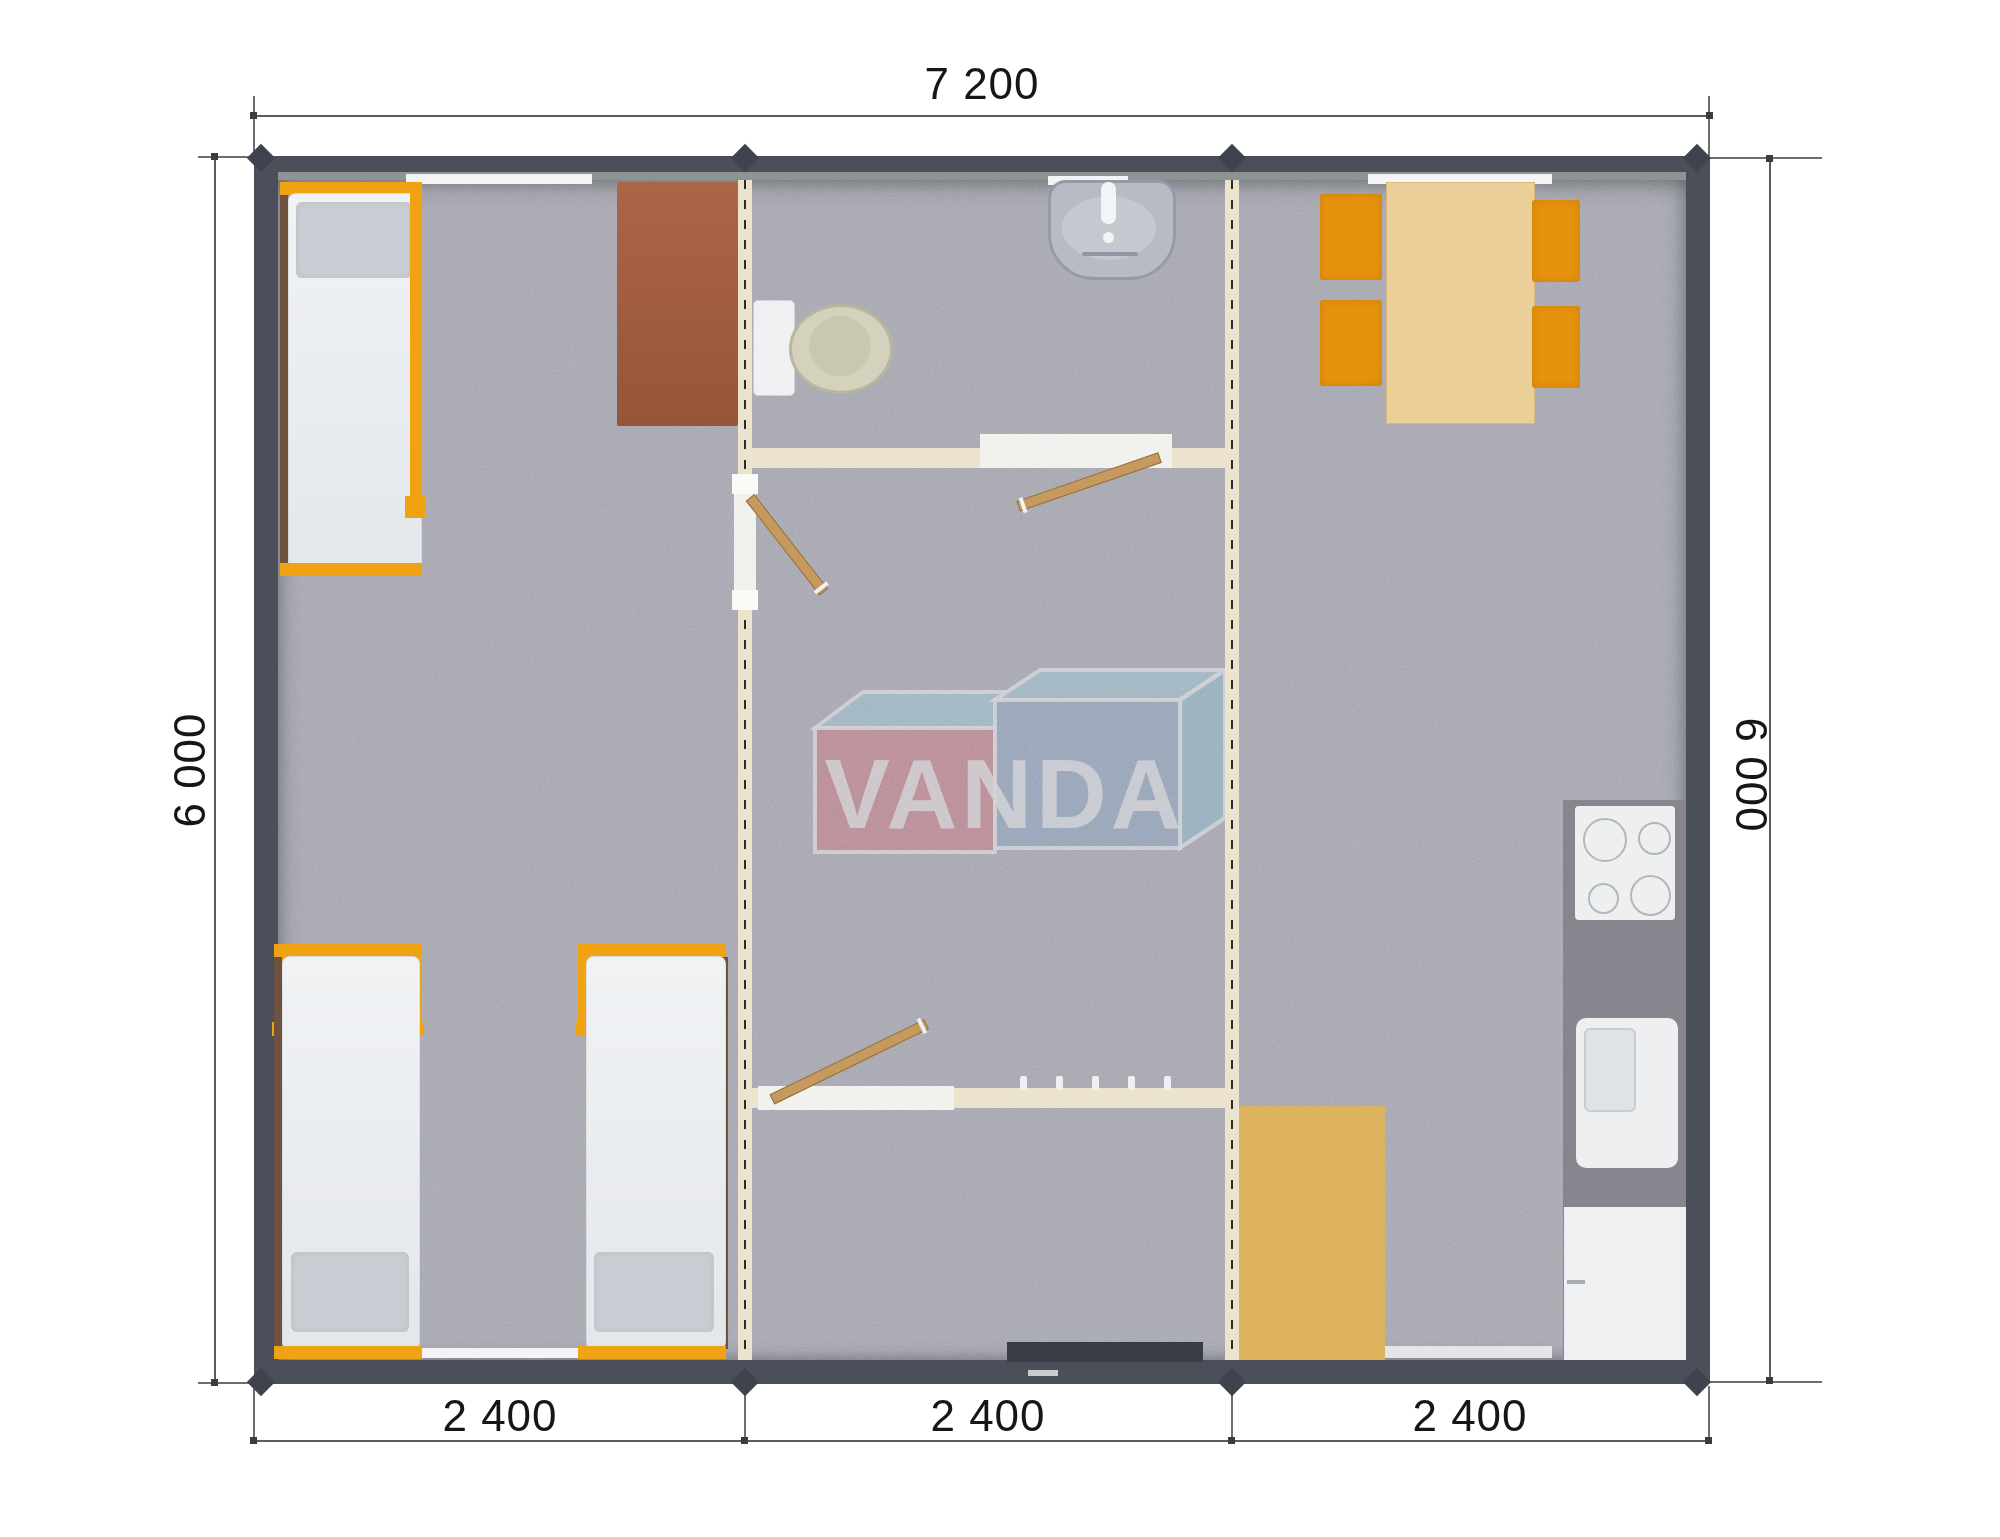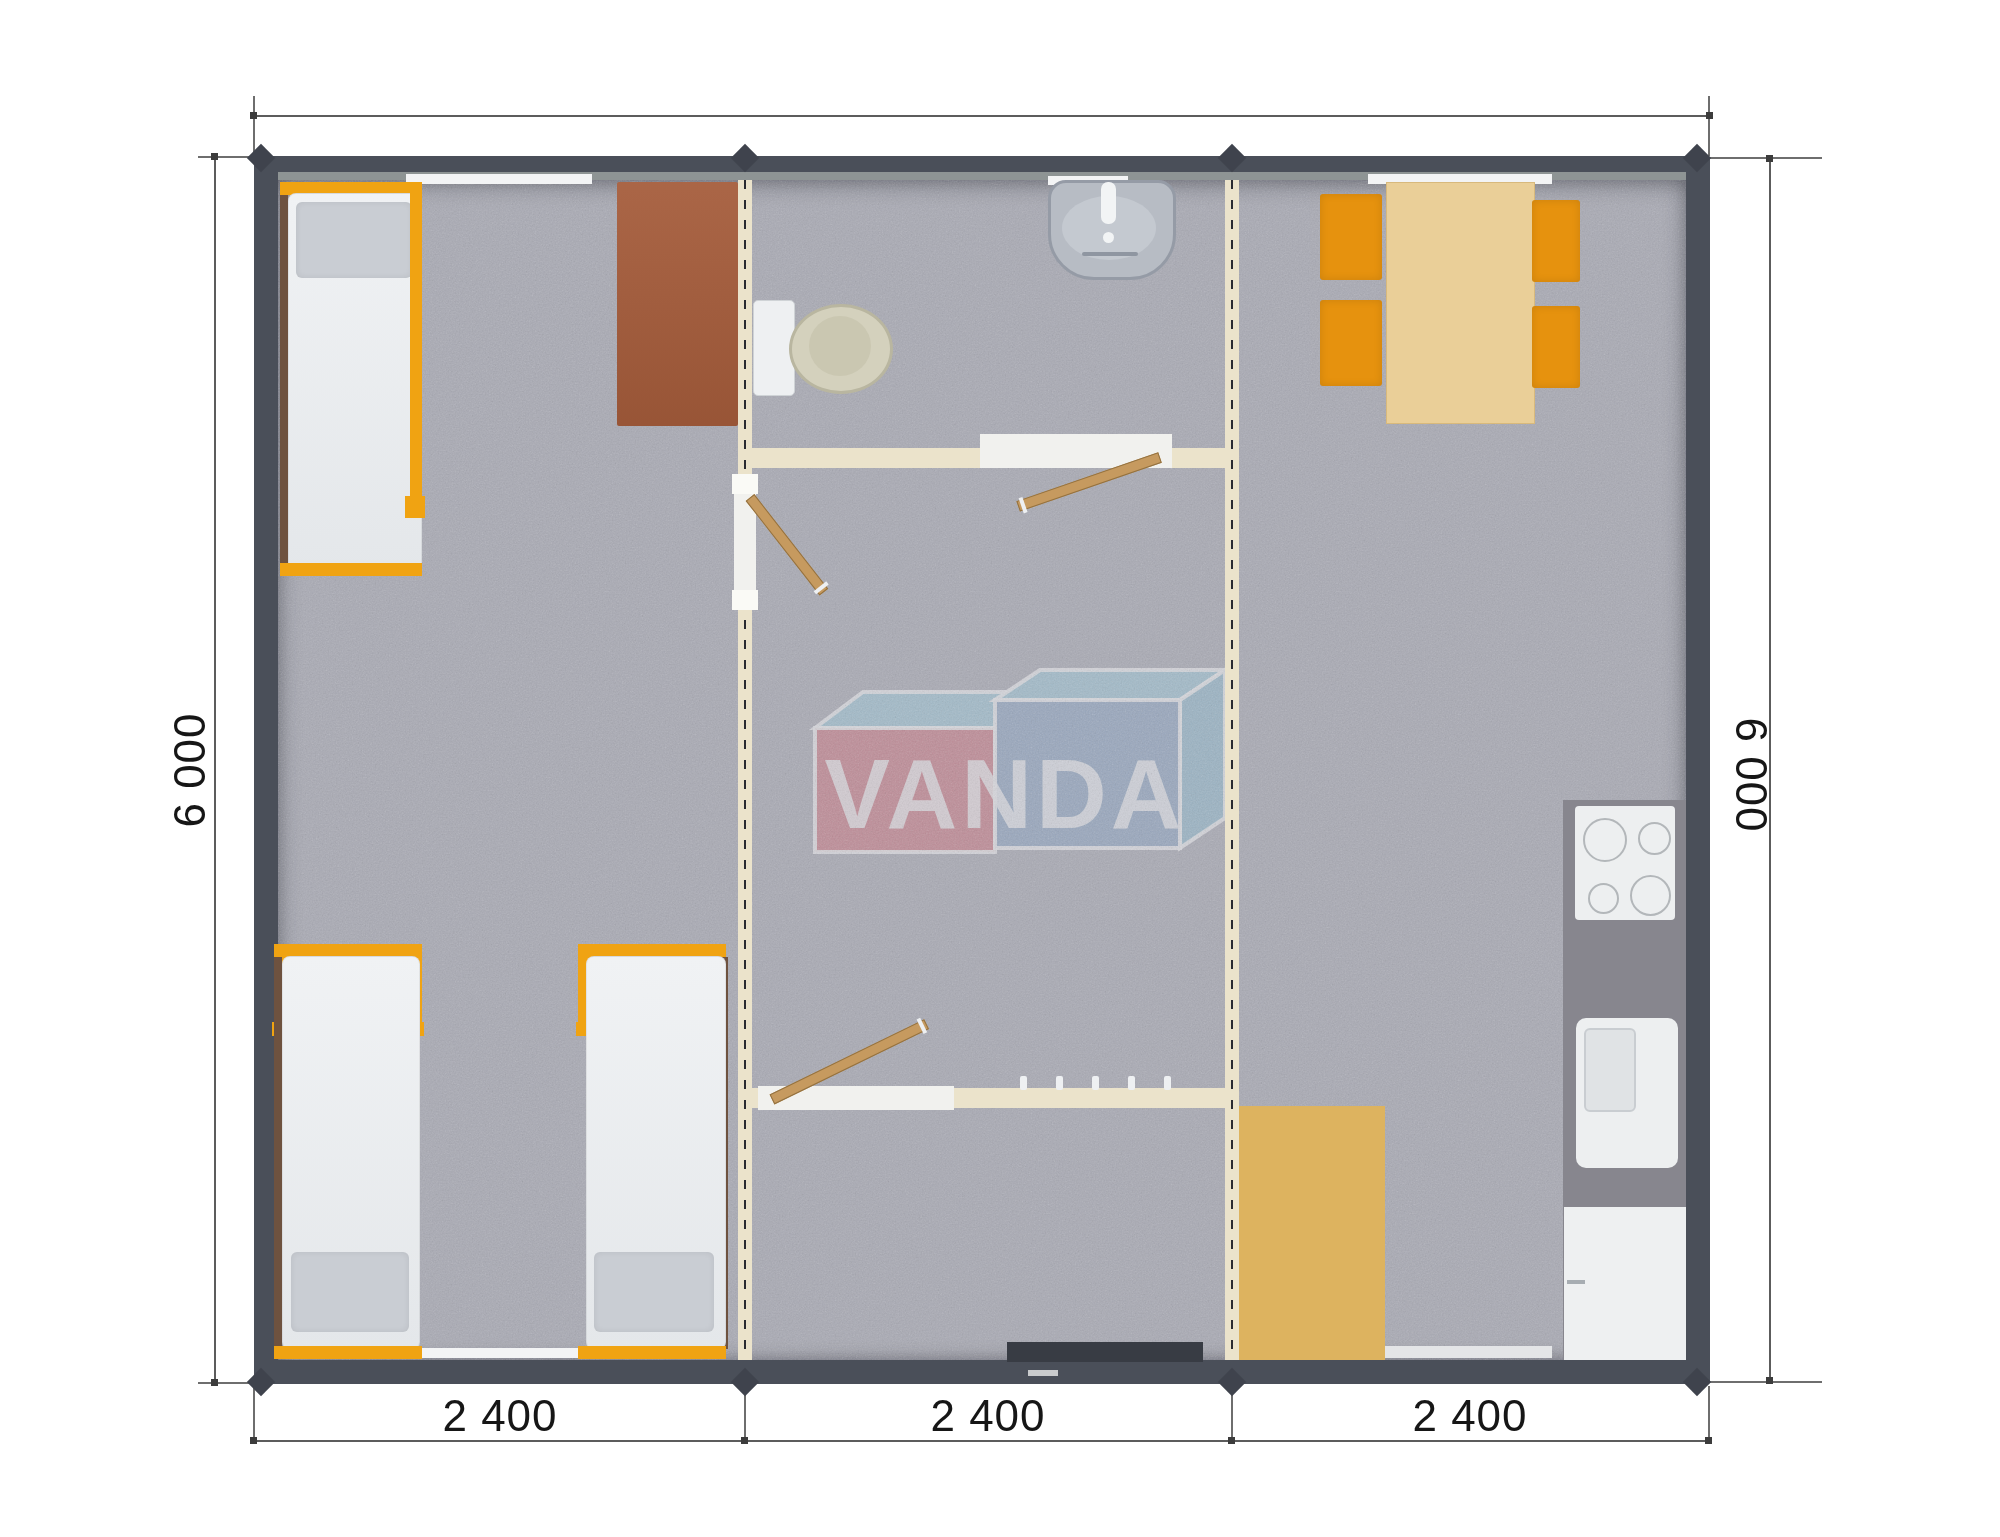--- a/index.html
+++ b/index.html
@@ -167,20 +167,21 @@
 
   .diamond{position:absolute;width:20px;height:20px;background:#3f434d;transform:rotate(45deg);z-index:8;}
   #mk-t1{left:-3px;top:-8px;} #mk-t2{left:481px;top:-8px;} #mk-t3{left:968px;top:-8px;} #mk-t4{left:1433px;top:-8px;}
   #mk-b1{left:-3px;top:1216px;} #mk-b2{left:481px;top:1216px;} #mk-b3{left:968px;top:1216px;} #mk-b4{left:1433px;top:1216px;}
 </style>
 </head>
 <body>
 
 <div id="canvas">
 
+  <div class="dim-label" id="dim-top-label">7 200</div>
   <div class="dim-line" id="dim-top-line"></div>
   <div class="ext-line" id="ext-top-l"></div>
   <div class="ext-line" id="ext-top-r"></div>
   <div class="dim-dot" id="dot-top-l"></div>
   <div class="dim-dot" id="dot-top-r"></div>
 
   <div class="dim-line" id="dim-bottom-line"></div>
   <div class="dim-label" id="dim-bottom-label-1">2 400</div>
   <div class="dim-label" id="dim-bottom-label-2">2 400</div>
   <div class="dim-label" id="dim-bottom-label-3">2 400</div>

